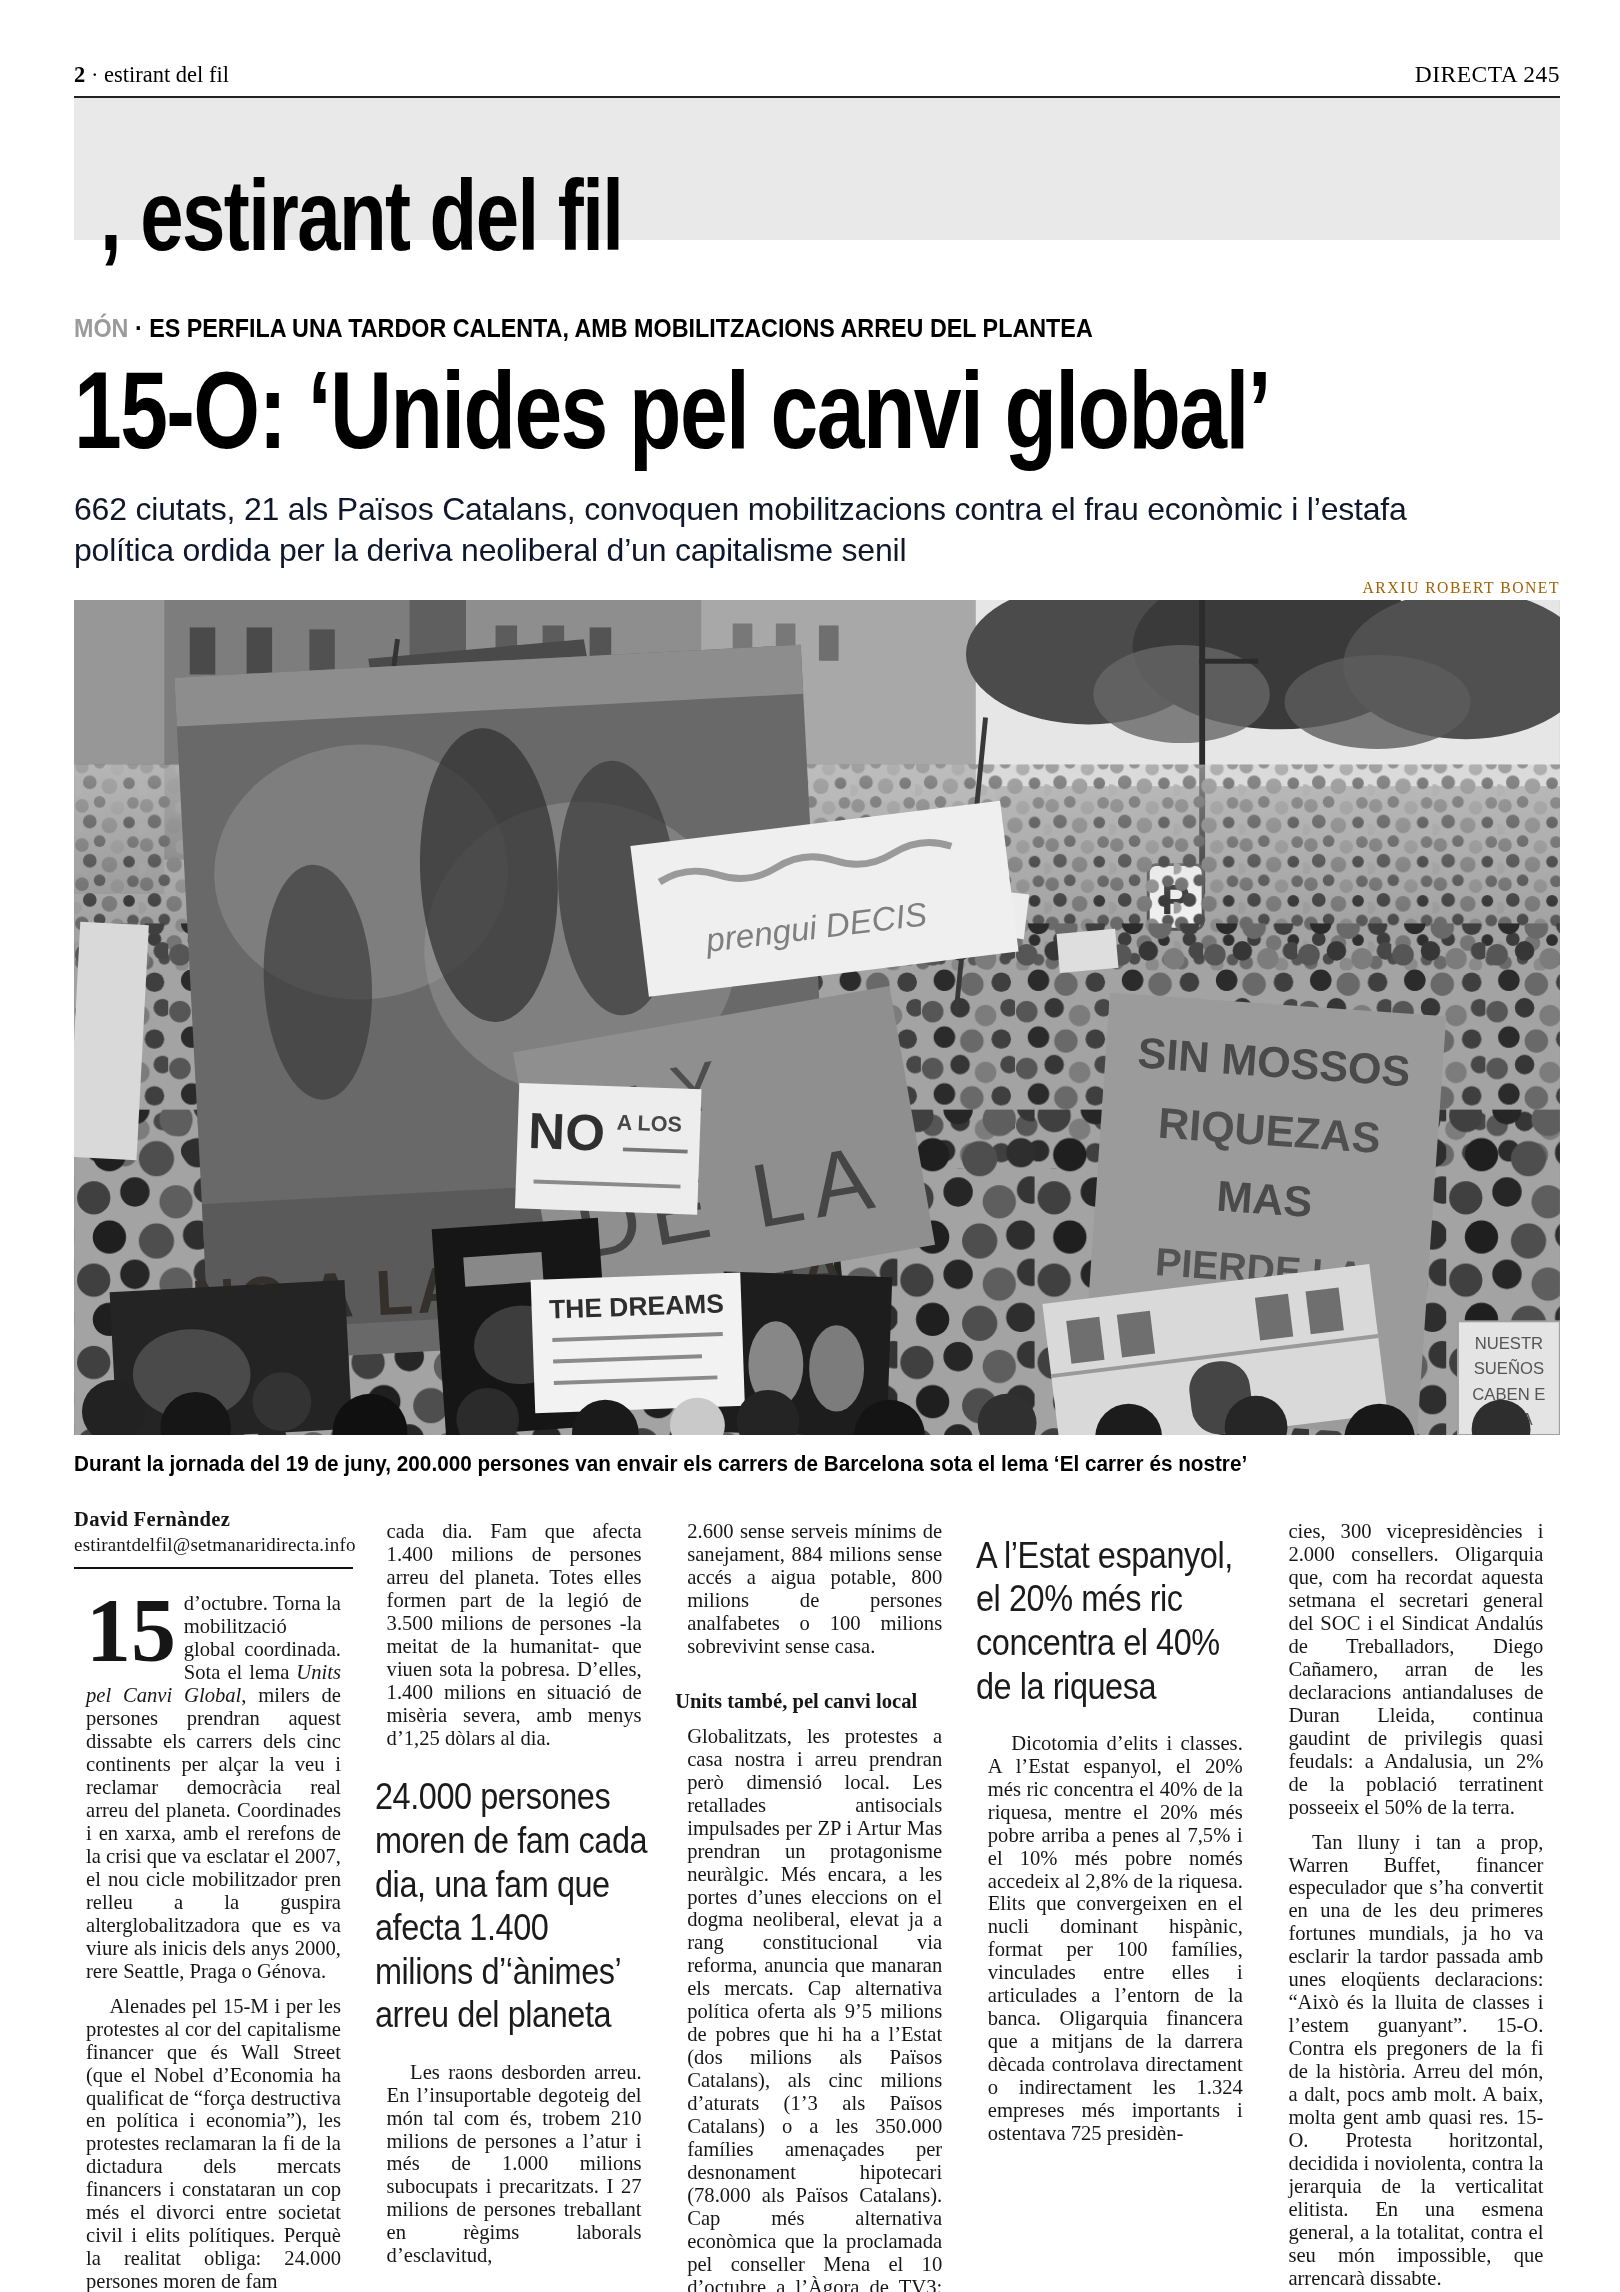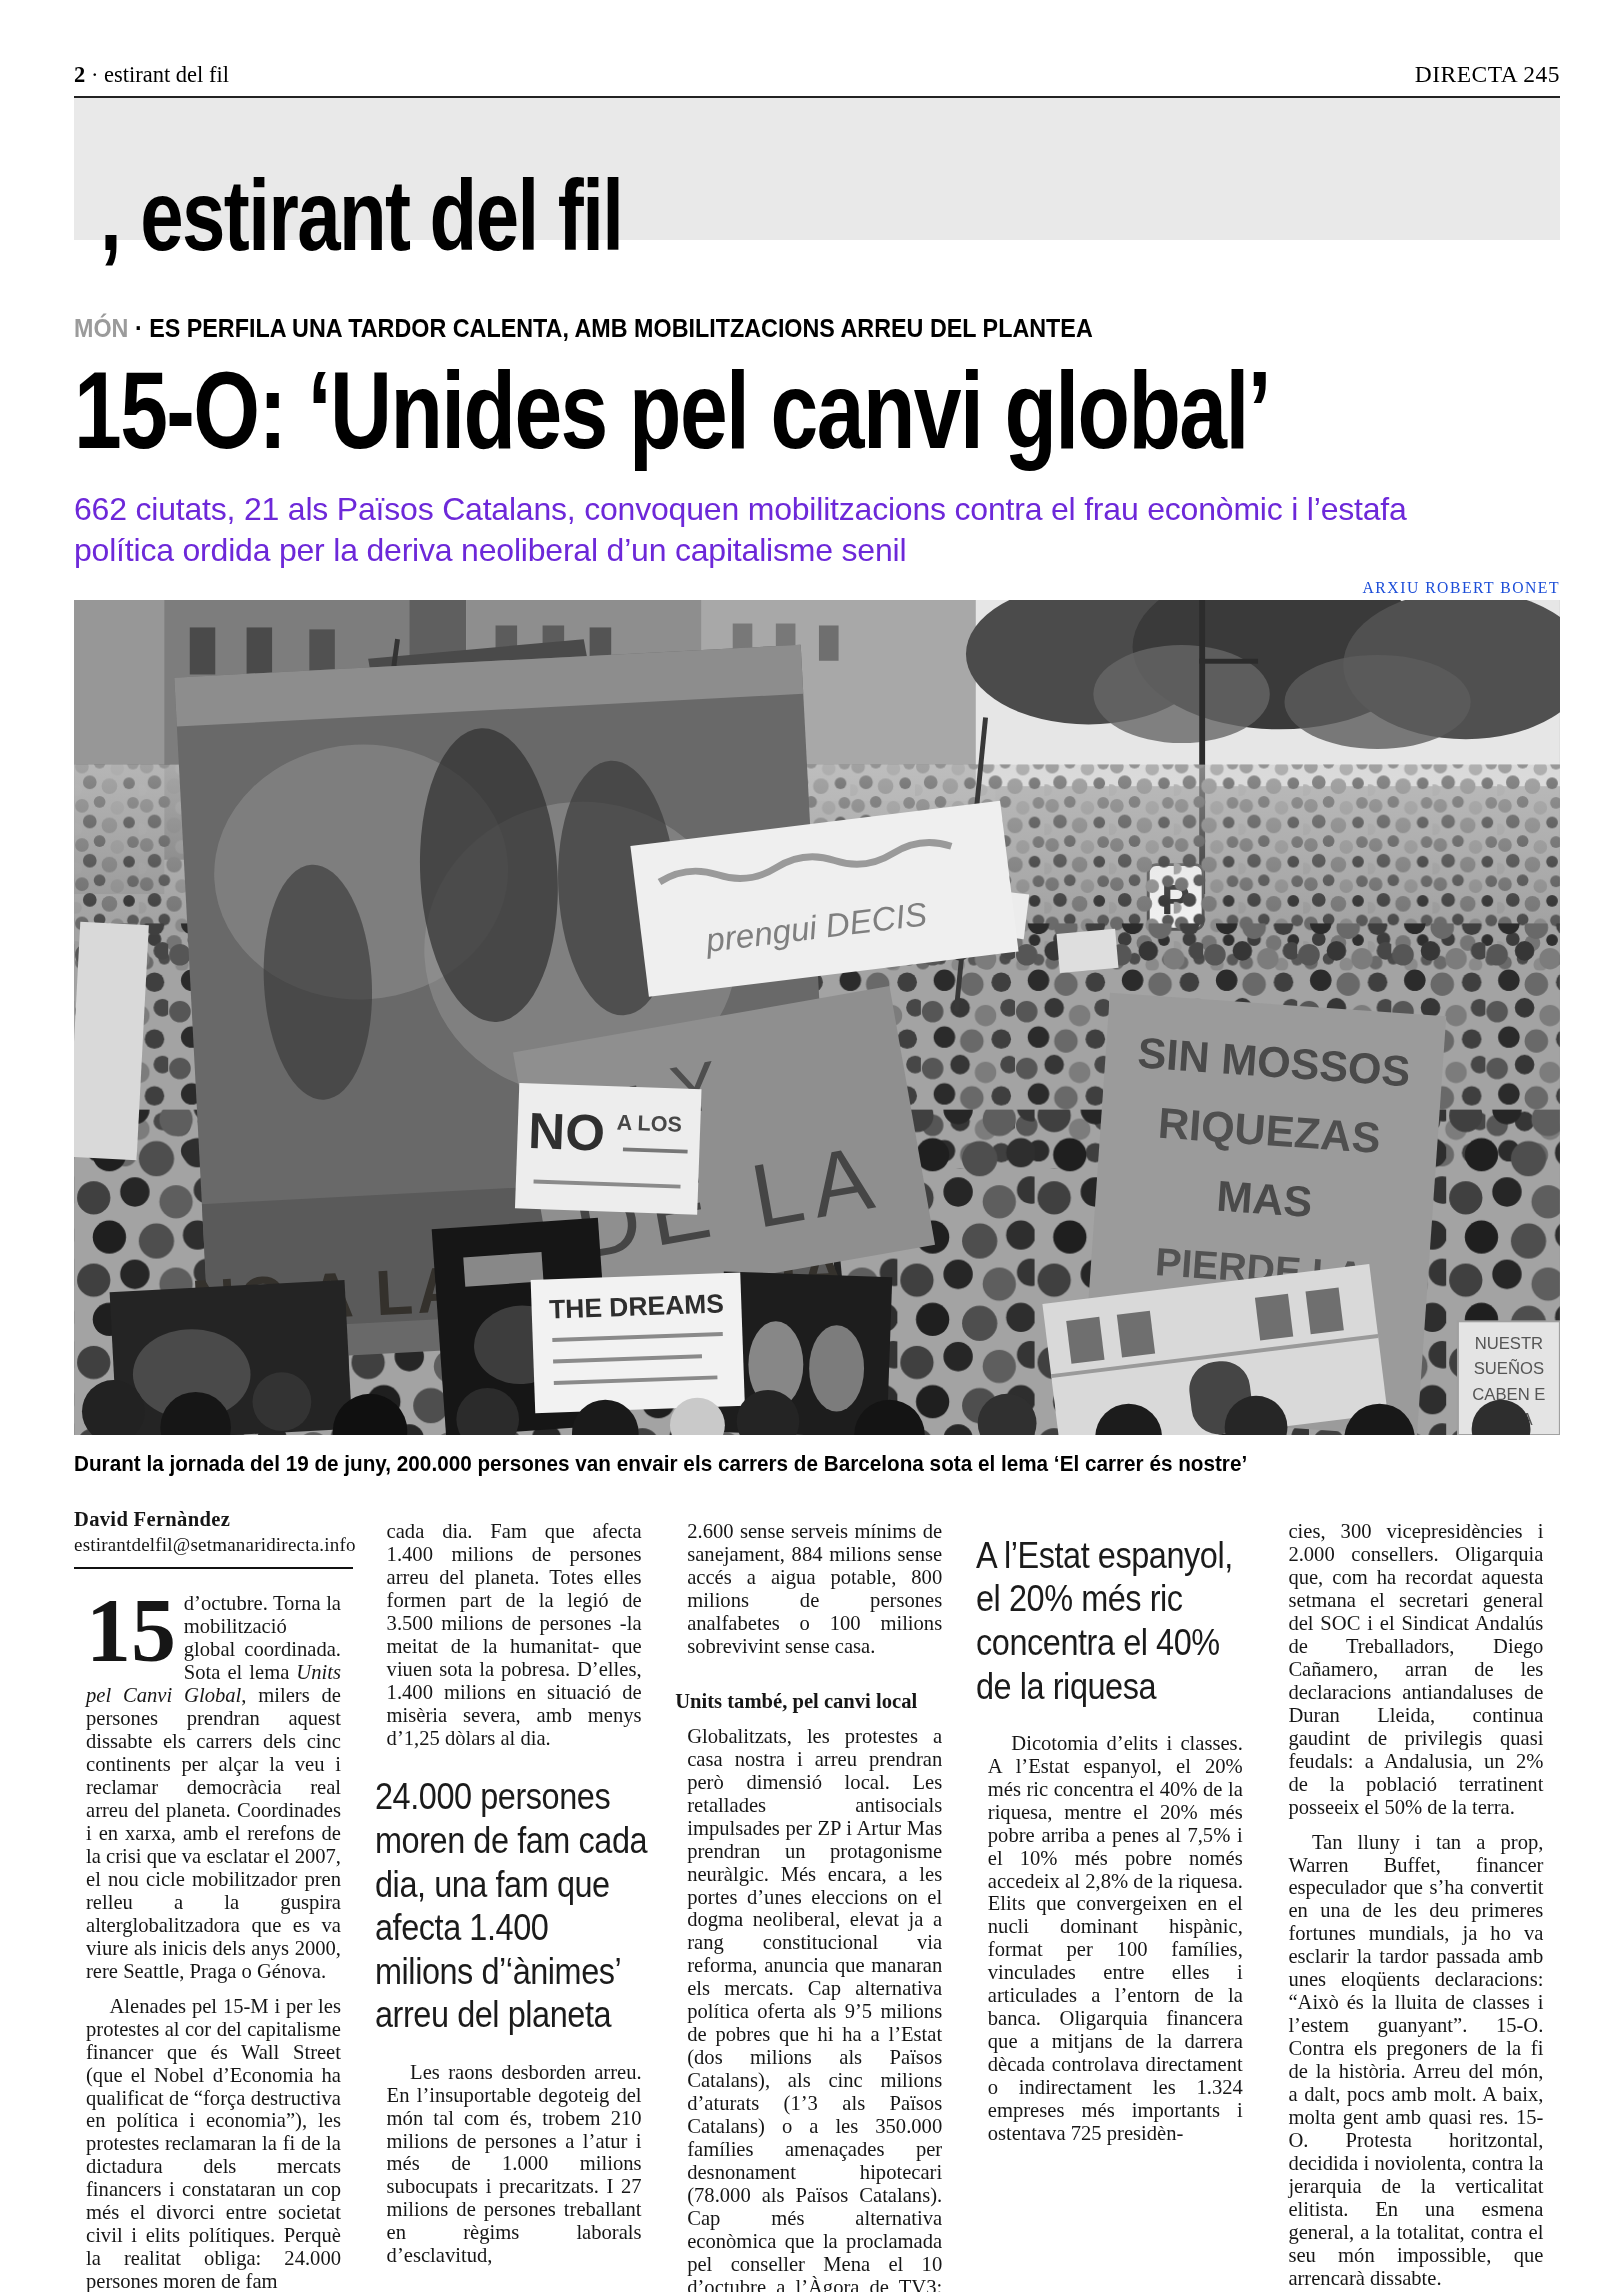--- a/index.html
+++ b/index.html
@@ -26,23 +26,23 @@
       font-size:26.5px;white-space:nowrap;transform:scaleX(.88);transform-origin:left;color:#000;}
   .kicker .mon{color:#9b9b9b;}
 
   
   .headline{margin:11.8px 0 0;white-space:nowrap;font-family:"Liberation Sans",sans-serif;
       font-weight:700;font-size:110px;line-height:.98;letter-spacing:-2px;
       transform:scaleX(.78);transform-origin:left;color:#000;}
 
   
   .deck{margin-top:25.5px;width:1382px;font-family:"Liberation Sans",sans-serif;
-      font-size:32px;line-height:1.28;letter-spacing:-0.2px;color:#6d28d9;}
-
-  .credit{margin-top:7.8px;text-align:right;font-size:15.7px;letter-spacing:1.5px;color:#1d4ed8;}
+      font-size:32px;line-height:1.28;letter-spacing:-0.2px;color:#0f172a;}
+
+  .credit{margin-top:7.8px;text-align:right;font-size:15.7px;letter-spacing:1.5px;color:#a16207;}
 
   .photo{margin-top:3.9px;width:1486px;height:835px;background:#8f8f8f;}
   .photo svg{display:block;}
 
   .caption{margin-top:15.7px;font-family:"Liberation Sans",sans-serif;font-weight:700;
       font-size:22.5px;width:1615px;transform:scaleX(.92);transform-origin:left;color:#000;}
 
   
   .columns{display:flex;gap:21.6px;margin-top:31px;}
   .col{width:279px;font-size:20.6px;line-height:1.115;text-align:justify;color:#161616;}

